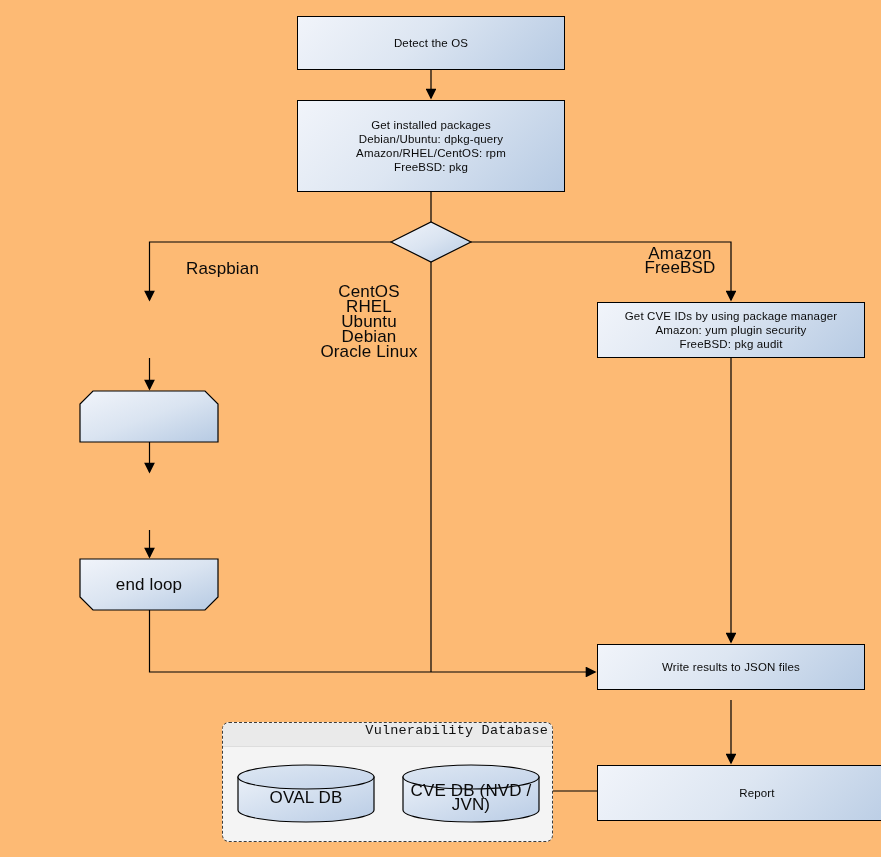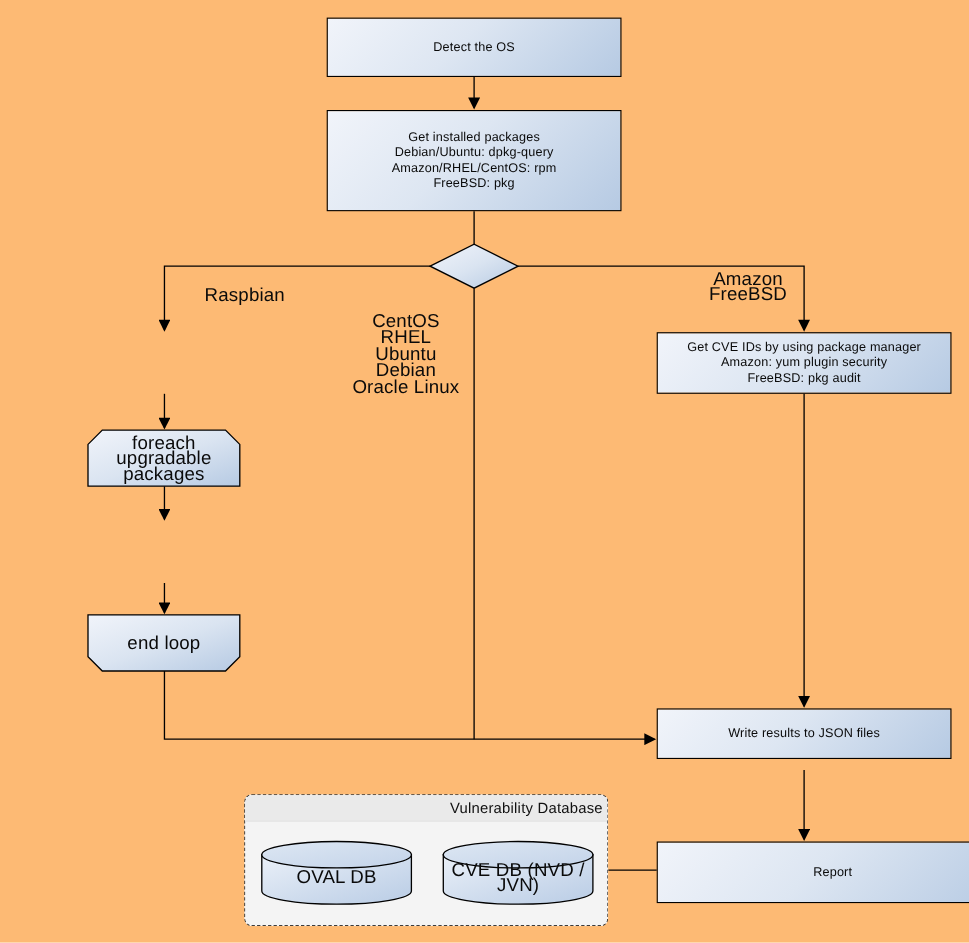--- a/index.html
+++ b/index.html
@@ -26,22 +26,22 @@
   }
   .edge-label.mid{line-height:15px;margin-top:20px;}
   .group{
     position:absolute;left:222px;top:722px;width:331px;height:120px;
     box-sizing:border-box;background:#f4f4f4;
     border:1px dashed #3c3c3c;border-radius:7px;
   }
   .group-header{
     height:23px;background:#eaeaea;border-bottom:1px solid #dddddd;
     border-radius:6px 6px 0 0;
-    display:flex;align-items:center;justify-content:flex-end;
-    padding:0 4px;font-size:13.5px;letter-spacing:.2px;color:#111;
+    display:flex;align-items:flex-start;justify-content:flex-end;
+    padding:0 4px;font-size:13.5px;letter-spacing:.2px;color:#111;font-family:Liberation Mono, monospace;
   }
 </style>
 </head>
 <body>
 
 <div class="canvas">
 
   <svg class="layer" viewBox="0 0 881 857">
     <defs>
       <linearGradient id="nodeGrad" x1="0" y1="0" x2="1" y2="1">
@@ -94,22 +94,20 @@
 
 
   <div class="node" style="left:597px;top:302px;width:268px;height:56px;">Get CVE IDs by using package manager
 Amazon: yum plugin security
 FreeBSD: pkg audit</div>
 
   <div class="node" style="left:597px;top:644px;width:268px;height:46px;">Write results to JSON files</div>
 
   <div class="node" style="left:597px;top:765px;width:320px;height:56px;">Report</div>
 
-  <div class="shape-label" style="left:80px;top:391px;width:138px;height:51px;">foreach
-upgradable  packages</div>
 
   <div class="shape-label" style="left:80px;top:559px;width:138px;height:51px;">end loop</div>
 
   <div class="edge-label" style="left:165px;top:261px;width:115px;height:16px;">Raspbian</div>
 
   <div class="edge-label mid" style="left:304px;top:262px;width:130px;height:78px;">CentOS
 RHEL
 Ubuntu
 Debian
 Oracle Linux</div>

